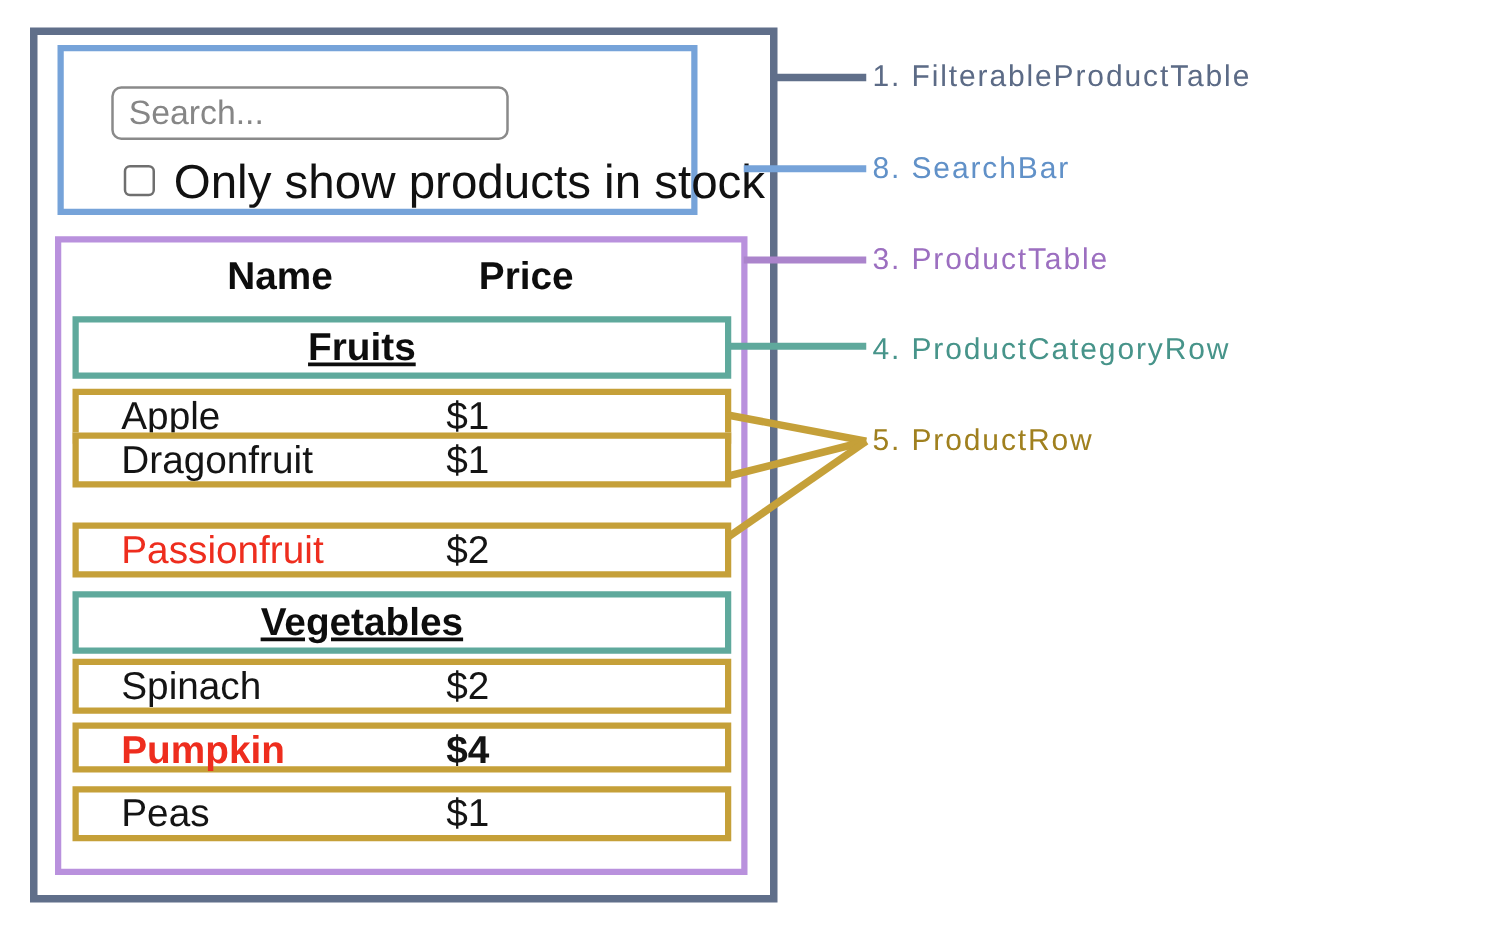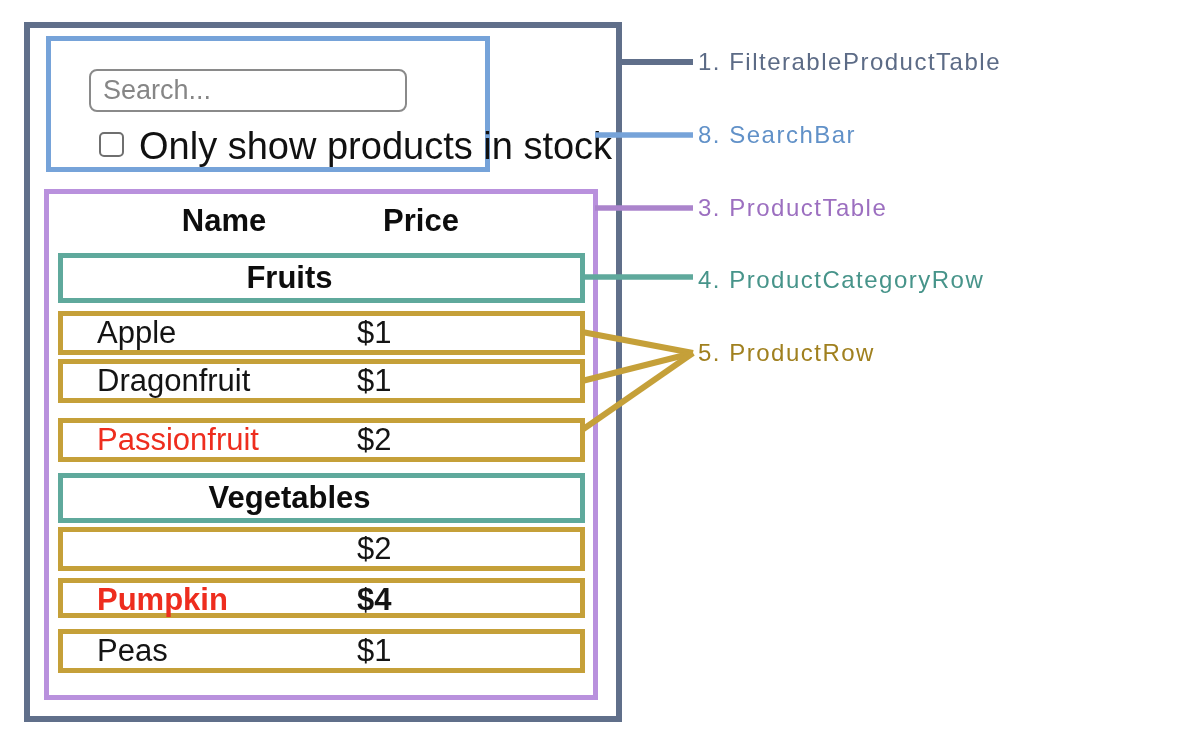--- a/index.html
+++ b/index.html
@@ -12,21 +12,21 @@
   }
 
   
   .outline-box { position: absolute; background: #ffffff; }
 
   #outer-box {
     left: 24px; top: 22px; width: 598px; height: 700px;
     border: 6px solid #606f8a;
   }
   #searchbar-box {
-    left: 46px; top: 36px; width: 444px; height: 136px;
+    left: 46px; top: 36px; width: 512px; height: 136px;
     border: 5px solid #76a3d9;
   }
   #product-table-box {
     left: 44px; top: 189px; width: 554px; height: 511px;
     border: 5px solid #b991dd;
   }
 
   
   #search-input {
     position: absolute; left: 38px; top: 28px;
@@ -63,42 +63,42 @@
 
   .t-row { position: absolute; left: 9px; width: 527px; background: #fff; }
 
   .category-row {
     border: 5px solid #5fa99c;
     height: 50px;
     text-align: center;
   }
   .category-row .cat-label {
     display: block; line-height: 40px; padding-right: 64px;
-    font-size: 31px; font-weight: bold; color: #0d0d0d;
+    font-size: 31px; font-weight: bold; color: #0d0d0d; text-decoration: underline;
   }
 
   .product-row {
     border: 5px solid #c5a039;
     height: 44px;
   }
   .product-row .p-name {
     position: absolute; left: 34px; top: 0;
     height: 34px; line-height: 34px;
     font-size: 31px; color: #141414; white-space: nowrap;
   }
   .product-row .p-price {
     position: absolute; left: 294px; top: 0;
     height: 34px; line-height: 34px;
     font-size: 31px; color: #141414; white-space: nowrap;
   }
   .product-row.out-of-stock .p-name { color: #ee2d1e; }
 
   #row-fruits        { top: 59px;  }
   #row-apple         { top: 117px; padding-left: 32px; }
-  #row-dragonfruit   { top: 165px; }
+  #row-dragonfruit   { top: 152px; }
   #row-passionfruit  { top: 224px; }
   #row-vegetables    { top: 279px; }
   #row-spinach       { top: 333px; }
   #row-pumpkin       { top: 384px; height: 40px; font-weight: bold; }
   #row-peas          { top: 435px; }
 
   
   .legend-label {
     position: absolute; left: 698px;
     height: 44px; line-height: 44px;
@@ -148,20 +148,21 @@
   <div class="t-row product-row out-of-stock" id="row-passionfruit">
     <span class="p-name">Passionfruit</span>
     <span class="p-price">$2</span>
   </div>
 
   <div class="t-row category-row" id="row-vegetables">
     <span class="cat-label">Vegetables</span>
   </div>
 
   <div class="t-row product-row" id="row-spinach">
+    <span class="p-name">Spinach</span>
     <span class="p-price">$2</span>
   </div>
   <div class="t-row product-row out-of-stock" id="row-pumpkin">
     <span class="p-name">Pumpkin</span>
     <span class="p-price">$4</span>
   </div>
   <div class="t-row product-row" id="row-peas">
     <span class="p-name">Peas</span>
     <span class="p-price">$1</span>
   </div>

